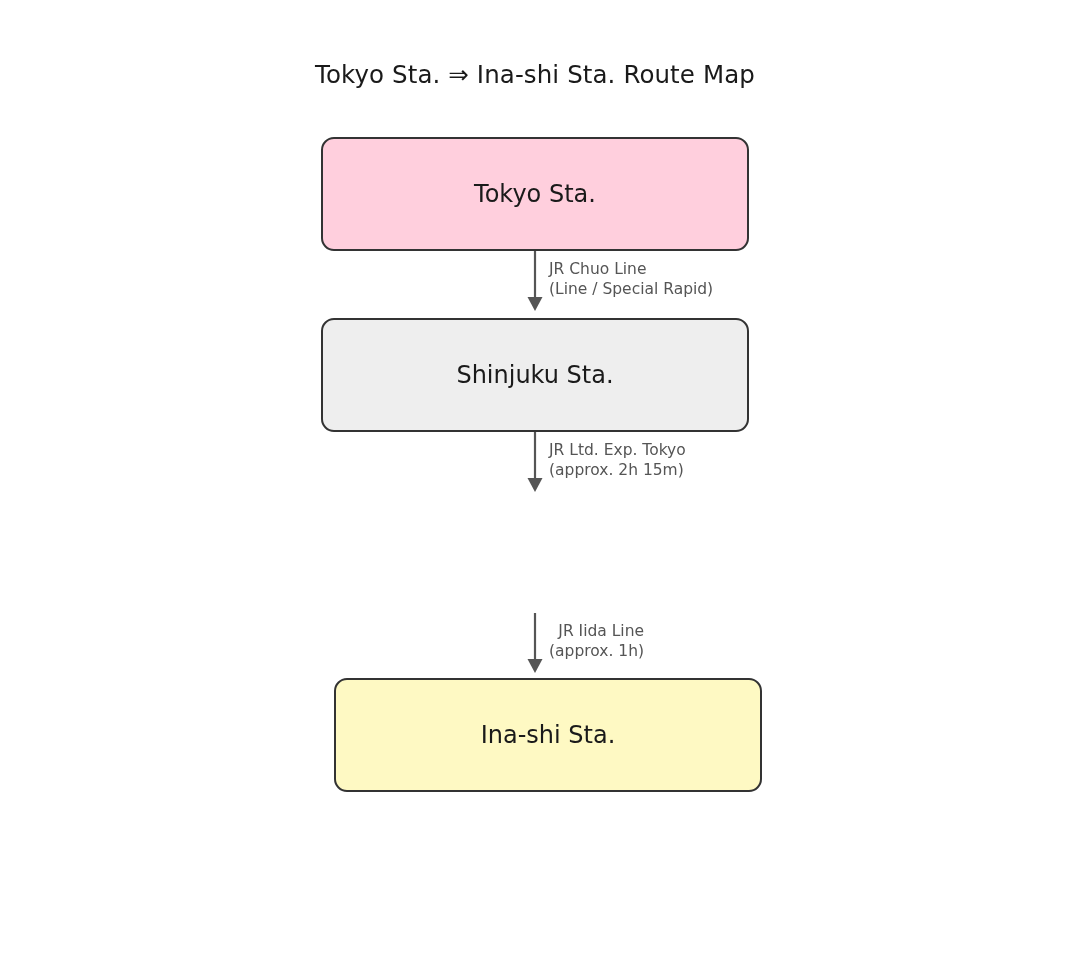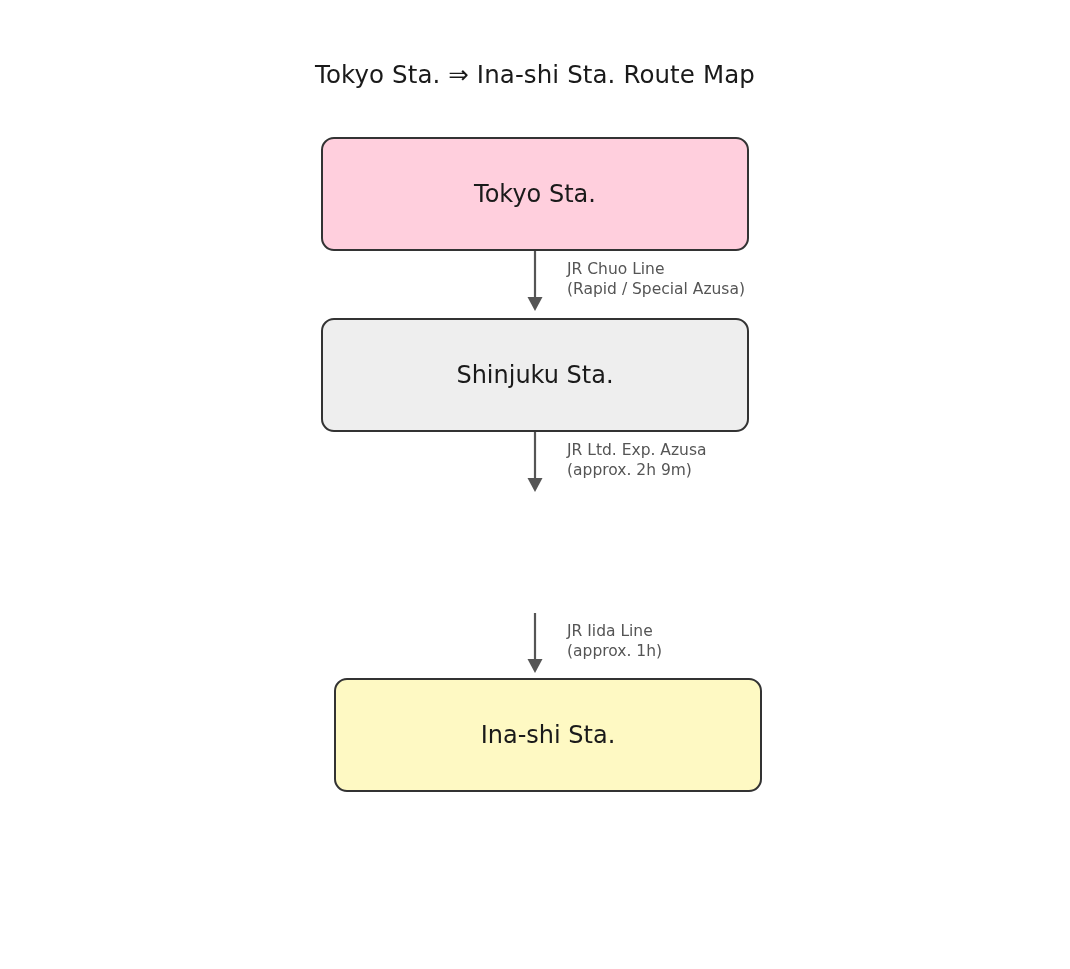--- a/index.html
+++ b/index.html
@@ -63,32 +63,32 @@
 
   
   .edge {
     position: absolute;
     left: 0;
     width: 1070px;
     height: 67px;
   }
   .edge-1 { top: 251px; }
   .edge-2 { top: 432px; }
-  .edge-3 { top: 613px; }
+  .edge-3 { top: 613px; text-align: right; }
 
   .edge svg {
     position: absolute;
     left: 0;
     top: 0;
     display: block;
   }
 
   .edge-label {
     position: absolute;
-    left: 567px;
+    left: 549px;
     top: 8px;
     font-size: 15.5px;
     line-height: 20px;
     color: #555555;
     white-space: nowrap;
   }
   .edge-label .line2 { display: block; }
 </style>
 </head>
 <body>
@@ -101,36 +101,36 @@
     <span class="node-label">Tokyo Sta.</span>
   </div>
 
   <div class="edge edge-1">
     <svg width="1070" height="67" viewBox="0 0 1070 67">
       <line x1="535" y1="0" x2="535" y2="48" stroke="#555555" stroke-width="2.2"></line>
       <polygon points="527.5,46 542.5,46 535,60" fill="#555555"></polygon>
     </svg>
     <div class="edge-label">
       <span>JR Chuo Line</span>
-      <span class="line2">(Rapid / Special Azusa)</span>
+      <span class="line2">(Line / Special Rapid)</span>
     </div>
   </div>
 
   <div class="node node-mid1">
     <span class="node-label">Shinjuku Sta.</span>
   </div>
 
   <div class="edge edge-2">
     <svg width="1070" height="67" viewBox="0 0 1070 67">
       <line x1="535" y1="0" x2="535" y2="48" stroke="#555555" stroke-width="2.2"></line>
       <polygon points="527.5,46 542.5,46 535,60" fill="#555555"></polygon>
     </svg>
     <div class="edge-label">
-      <span>JR Ltd. Exp. Azusa</span>
-      <span class="line2">(approx. 2h 9m)</span>
+      <span>JR Ltd. Exp. Tokyo</span>
+      <span class="line2">(approx. 2h 15m)</span>
     </div>
   </div>
 
 
   <div class="edge edge-3">
     <svg width="1070" height="67" viewBox="0 0 1070 67">
       <line x1="535" y1="0" x2="535" y2="48" stroke="#555555" stroke-width="2.2"></line>
       <polygon points="527.5,46 542.5,46 535,60" fill="#555555"></polygon>
     </svg>
     <div class="edge-label">

